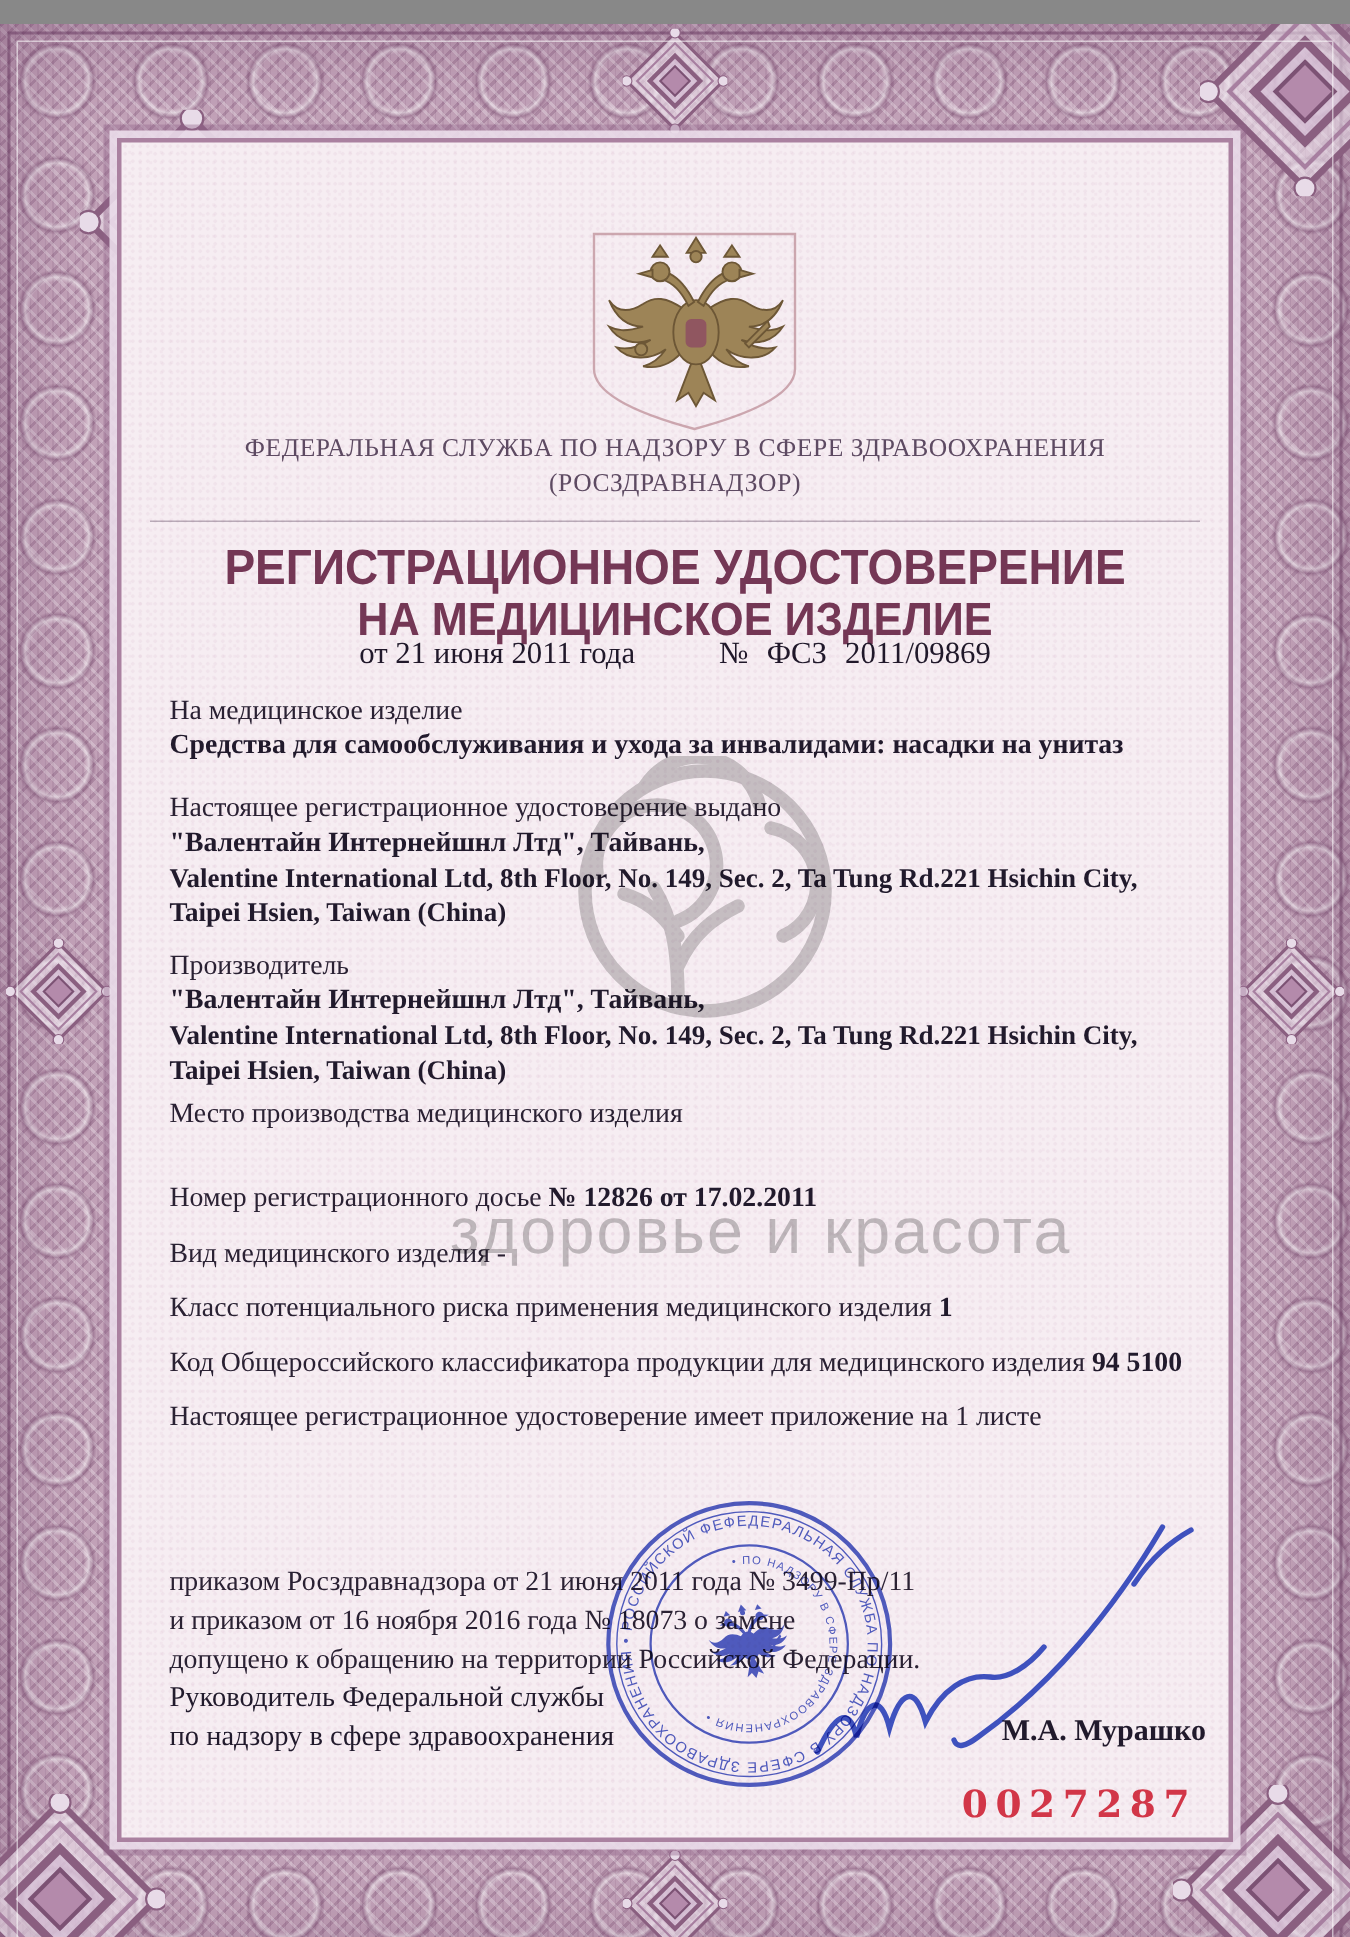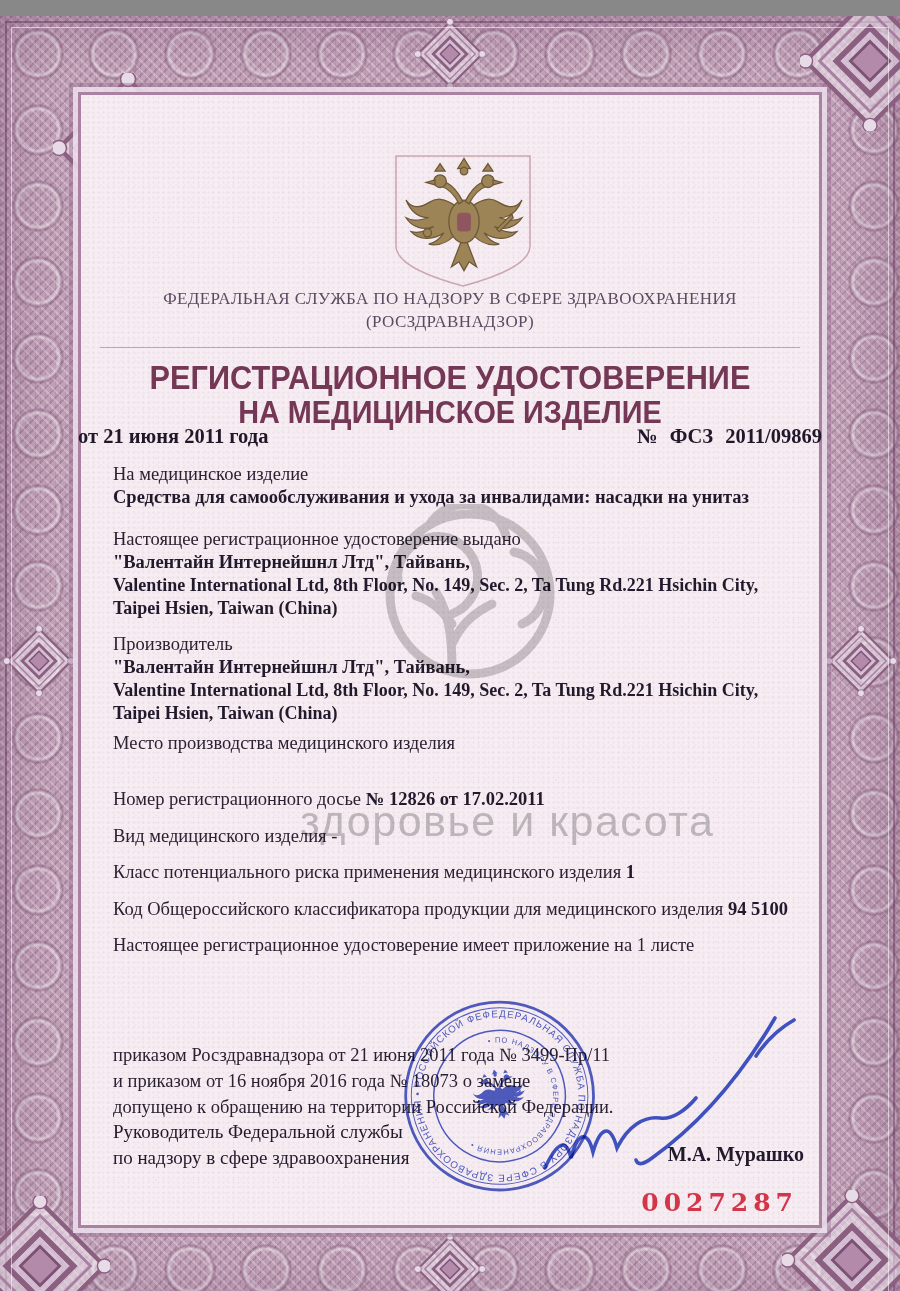--- a/index.html
+++ b/index.html
@@ -29,21 +29,21 @@
   }
   .orn{position:absolute;pointer-events:none;}
   .abs{position:absolute;}
   .center{left:78px;width:744px;text-align:center;}
   .agency{top:273px;font-size:17px;letter-spacing:.4px;color:#5d4a62;}
   .agency2{top:296px;font-size:17px;letter-spacing:.4px;color:#5d4a62;}
   .divider{left:100px;top:331px;width:700px;border-top:1px solid rgba(110,92,112,.45);}
   .title{font-family:"Liberation Sans", sans-serif;font-weight:bold;color:#743755;transform:scaleX(.93);}
   .t1{top:343px;font-size:33px;}
   .t2{top:379px;font-size:31px;}
-  .daterow{top:409px;display:flex;justify-content:space-between;gap:56px;font-weight:bold;font-size:20.5px;color:#20182a;}
+  .daterow{top:409px;display:flex;justify-content:center;gap:56px;font-weight:normal;font-size:20.5px;color:#20182a;}
   .daterow .num{word-spacing:7px;}
   .para{left:113px;font-size:18.5px;color:#2a2133;line-height:23px;white-space:nowrap;}
   .para .b, .para b{font-weight:bold;color:#211a2c;}
   .para .en{font-size:18px;}
   .orders{line-height:26px;}
   .signpos{font-size:19px;line-height:26px;font-weight:normal;color:#211a2c;}
   .signname{top:1127px;right:96px;position:absolute;font-weight:bold;font-size:20px;color:#211a2c;}
   .serial{top:1172px;right:102px;position:absolute;font-family:"DejaVu Serif", serif;font-weight:bold;
           font-size:25px;letter-spacing:5px;color:#d23648;}
   .wm{position:absolute;mix-blend-mode:multiply;pointer-events:none;}

